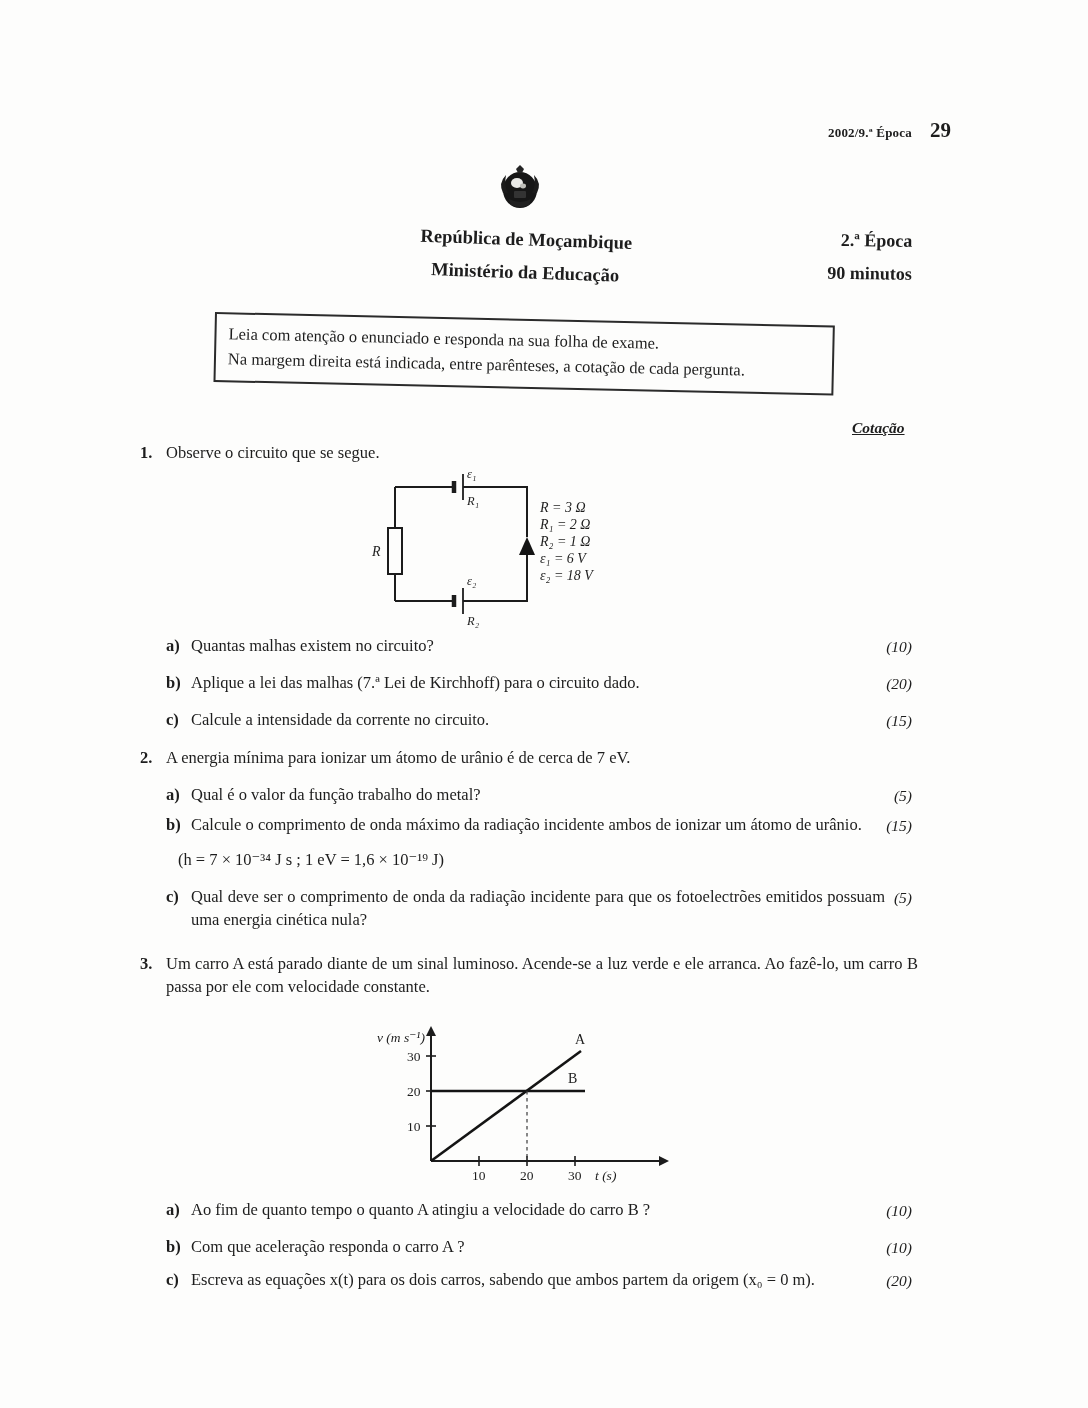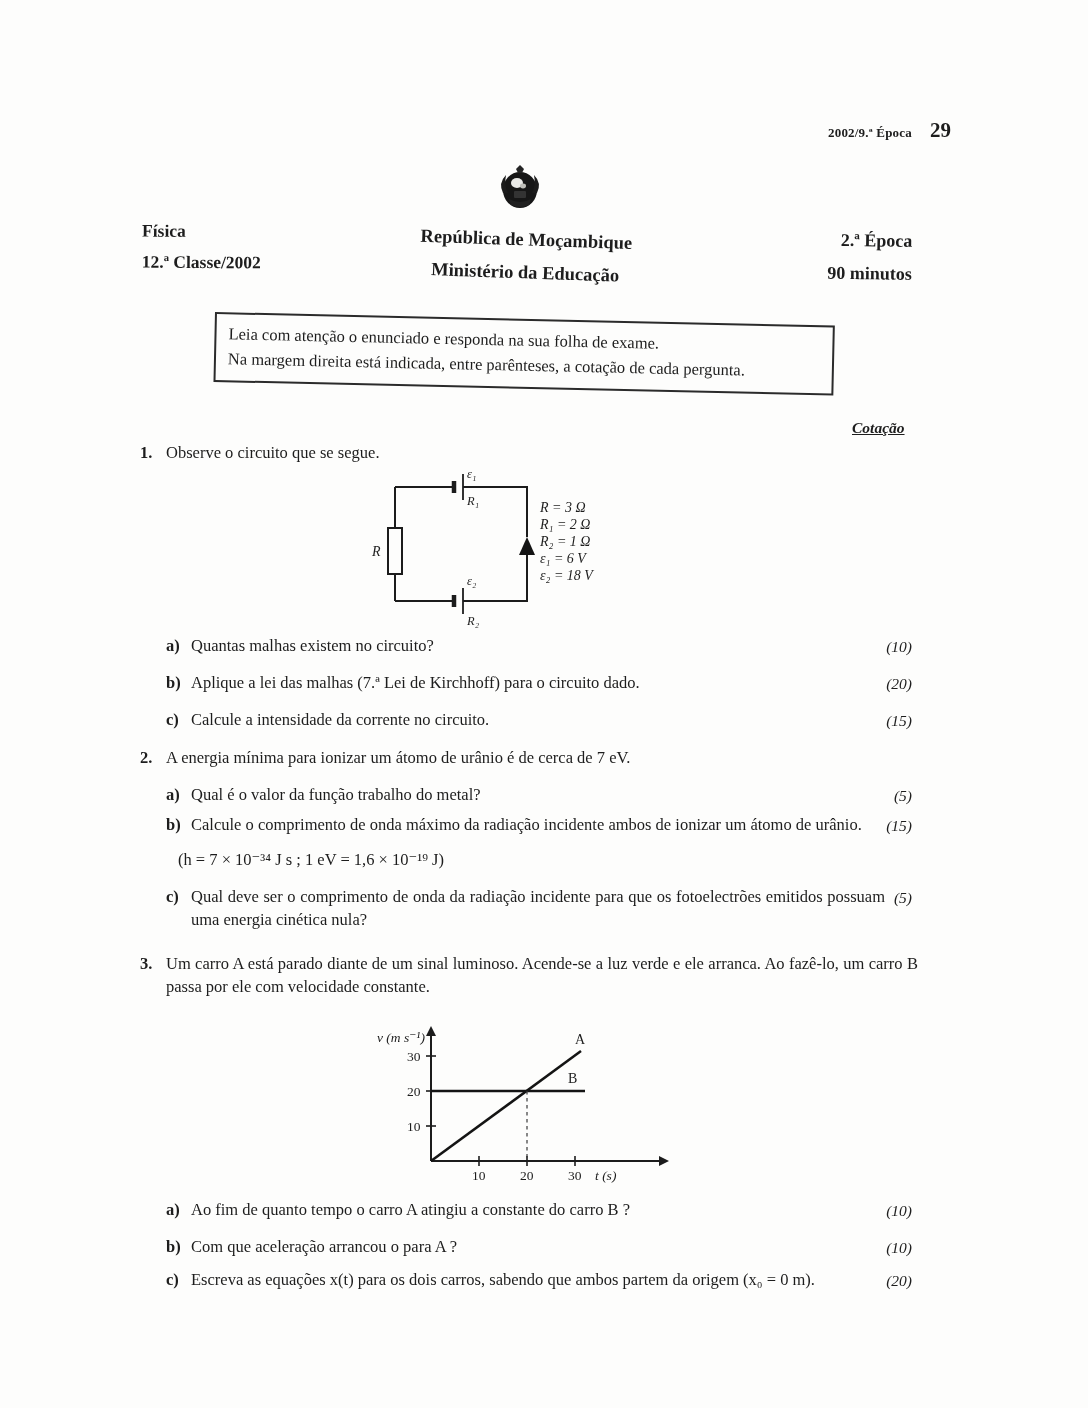--- a/index.html
+++ b/index.html
@@ -65,24 +65,20 @@
       <path d="M9 30 Q4 20 12 12 Q10 22 14 30 Z" fill="#1b1b1b"></path>
       <path d="M43 30 Q48 20 40 12 Q42 22 38 30 Z" fill="#1b1b1b"></path>
       <path d="M22 6 L26 2 L30 6 L28 10 L24 10 Z" fill="#242424"></path>
       <ellipse cx="23" cy="20" rx="6" ry="5" fill="#e9e9e6"></ellipse>
       <ellipse cx="29" cy="23" rx="3" ry="2.4" fill="#bdbdb8"></ellipse>
       <path d="M15 36 Q26 42 37 36 L35 42 Q26 46 17 42 Z" fill="#202020"></path>
       <rect x="20" y="28" width="12" height="7" rx="1" fill="#333"></rect>
     </svg>
   </div>
 
-  <div class="hdr-left">
-    <div>Física</div>
-    <div>12.ª Classe/2002</div>
-  </div>
   <div class="hdr-center">
     <div>República de Moçambique</div>
     <div>Ministério da Educação</div>
   </div>
   <div class="hdr-right">
     <div>2.ª Época</div>
     <div>90 minutos</div>
   </div>
 
   <div class="notice">
@@ -200,25 +196,25 @@
       <text x="44" y="37">30</text>
       <text x="44" y="72">20</text>
       <text x="44" y="107">10</text>
       <text x="109" y="156">10</text>
       <text x="157" y="156">20</text>
       <text x="205" y="156">30</text>
     </g>
   </svg>
 
   <div class="item" style="top:1198px">
-    <span class="ilabel">a)</span><span class="itext">Ao fim de quanto tempo o carro  A  atingiu a constante do carro  B ?</span>
+    <span class="ilabel">a)</span><span class="itext">Ao fim de quanto tempo o quanto  A  atingiu a velocidade do carro  B ?</span>
     <span class="mark">(10)</span>
   </div>
   <div class="item" style="top:1235px">
-    <span class="ilabel">b)</span><span class="itext">Com que aceleração arrancou o para  A ?</span>
+    <span class="ilabel">b)</span><span class="itext">Com que aceleração responda o carro  A ?</span>
     <span class="mark">(10)</span>
   </div>
   <div class="item" style="top:1268px">
     <span class="ilabel">c)</span><span class="itext" style="width:694px">Escreva as equações  x(t)  para os dois carros, sabendo que ambos partem da origem (x₀ = 0 m).</span>
     <span class="mark">(20)</span>
   </div>
 
 </div>
 
 </body></html>

